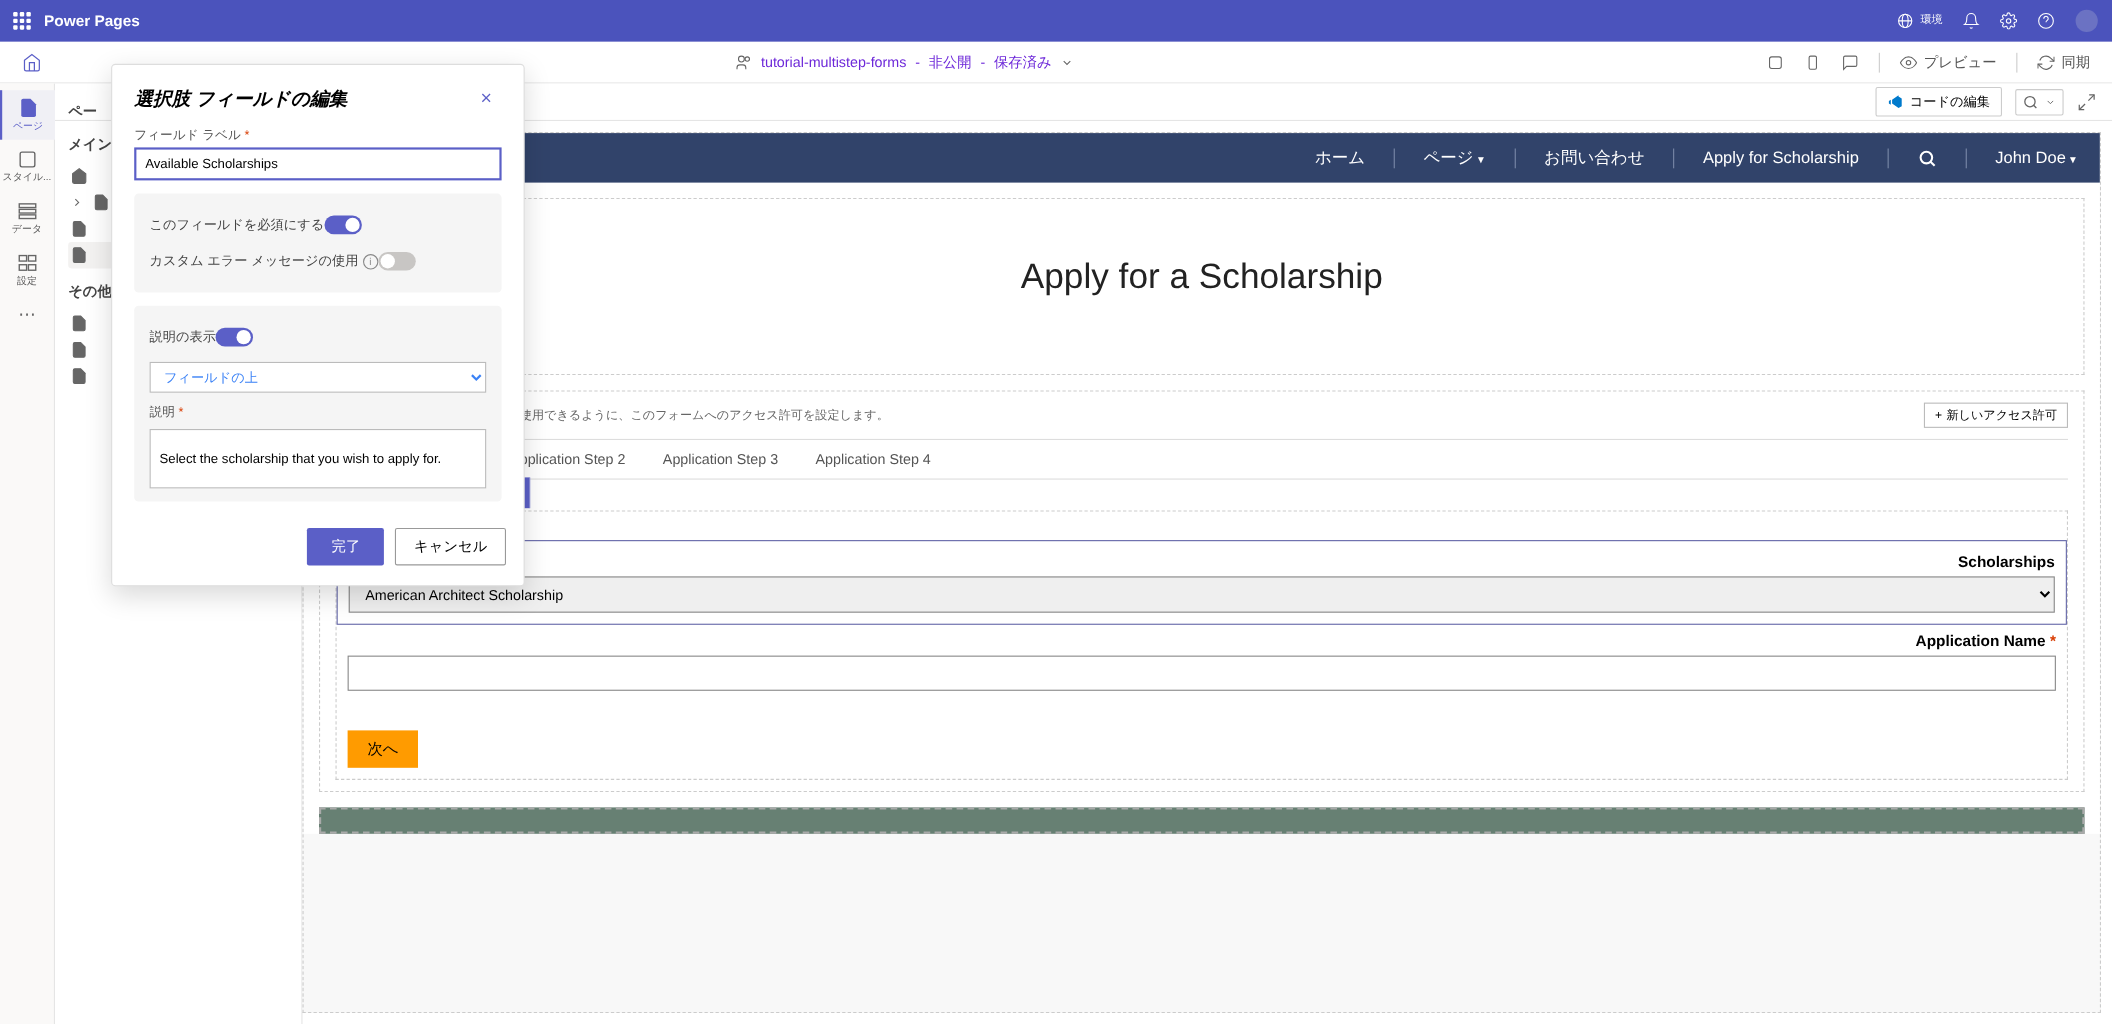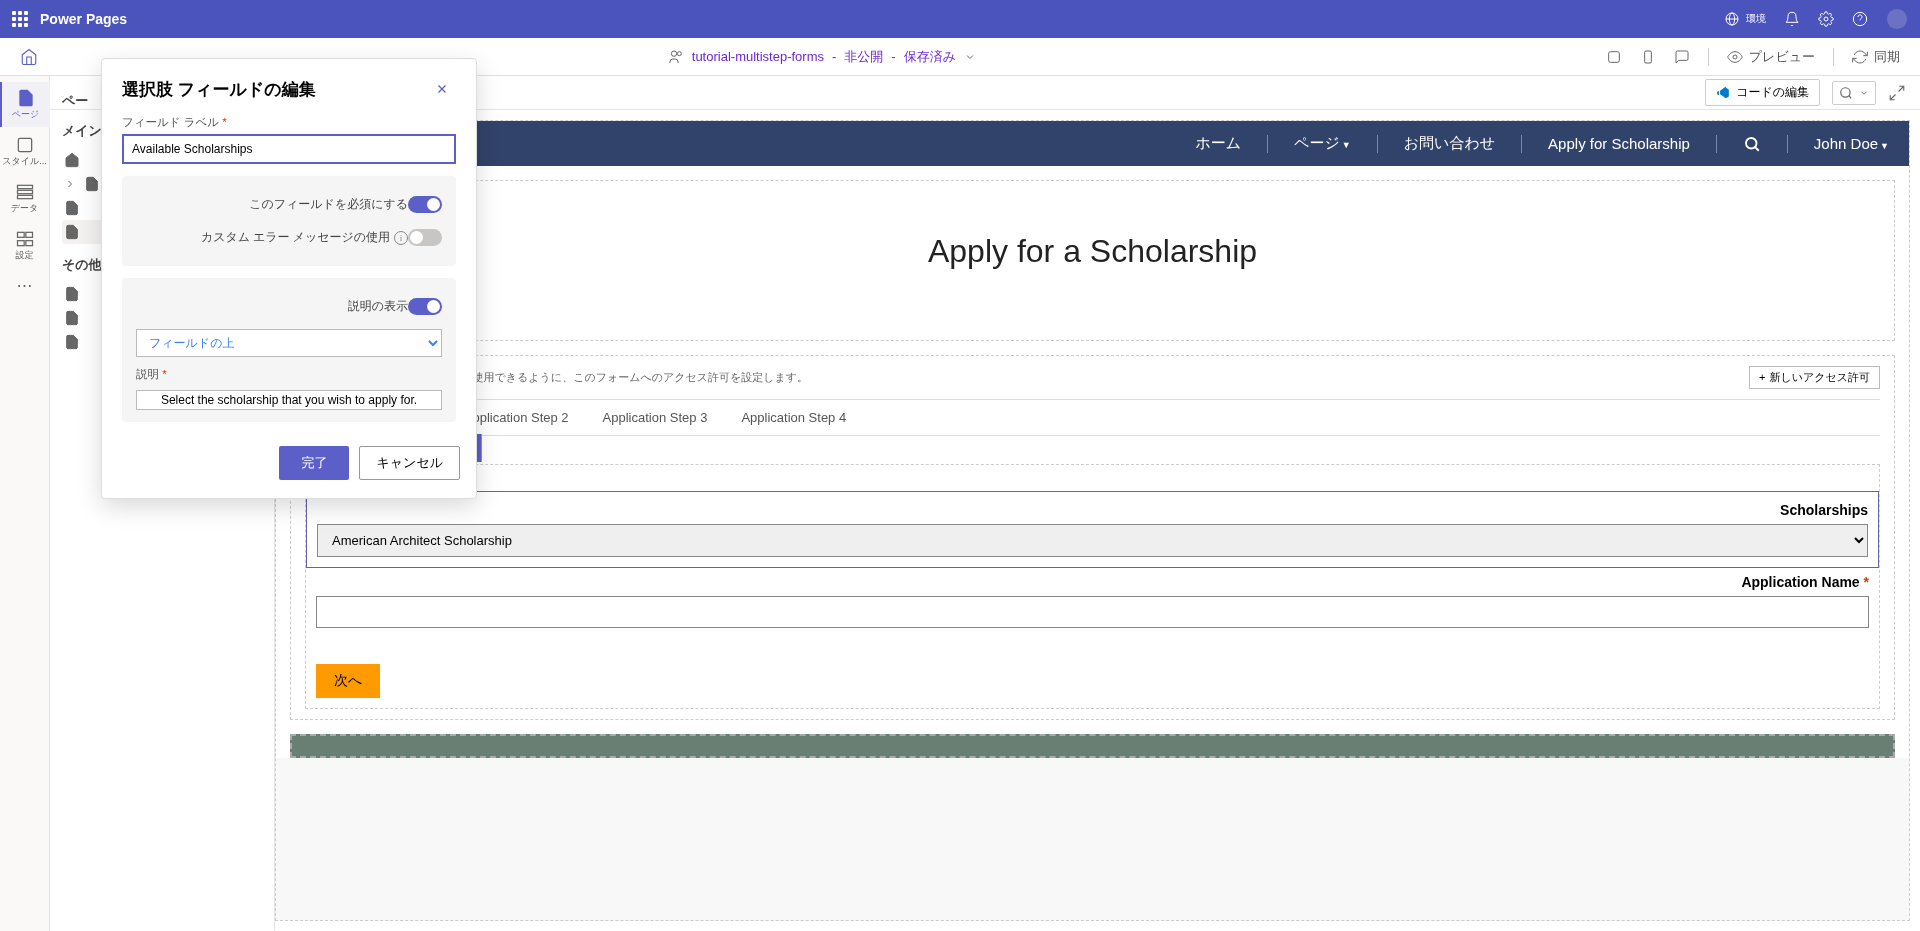--- a/index.html
+++ b/index.html
@@ -70,40 +70,40 @@
     .field-label { font-weight:600; font-size:14px; margin-bottom:6px; display:block;text-align:right; }
     .field-select { width:100%; padding:7px 10px; border:1px solid #888; font-size:13px; }
     .field-text { width:100%; padding:7px 10px; border:1px solid #888; font-size:13px; height:32px; }
     .selected-outline { border:1.5px solid #6264a7; padding:10px; margin:-10px -10px 6px -10px; }
     .req-star { color:#d83b01; }
     
     .btn-next { background:#ff9b00; color:#000; border:none; padding:8px 18px; font-size:14px; cursor:pointer; margin-top:20px; }
     
     
     .modal { position:absolute; left:101px; top:58px; width:376px; background:#fff; border:1px solid #ddd; box-shadow:0 8px 24px rgba(0,0,0,0.15); z-index:100; border-radius:4px; }
-    .modal-header { display:flex; justify-content:space-between; align-items:center; padding:16px 20px 8px; }
+    .modal-header { display:flex; justify-content:space-between; align-items:center; padding:16px 20px 8px;font-style:italic; }
     .modal-title { font-size:17px; font-weight:600; }
     .modal-close { width:28px; height:28px; display:flex; align-items:center; justify-content:center; color:#5b5fc7; cursor:pointer; border-radius:3px;}
     .modal-body { padding:4px 20px 14px; }
     .m-label { font-size:11.5px; color:#555; margin-bottom:4px; display:block; }
     .m-input { width:100%; padding:6px 8px; border:2px solid #5b5fc7; font-size:12px; outline:none; }
     
     .m-section { background:#f5f5f5; border-radius:4px; padding:12px 14px; margin-top:12px; }
-    .m-row { display:flex; justify-content:flex-end; align-items:center; padding:8px 0;font-family:Liberation Serif, serif; }
+    .m-row { display:flex; justify-content:flex-start; align-items:center; padding:8px 0; }
     .m-row-label { font-size:12px; color:#444; }
     .toggle { width:34px; height:17px; border-radius:10px; position:relative; cursor:pointer; }
     .toggle.on { background:#5b5fc7; }
     .toggle.off { background:#c8c6c4; }
     .toggle-knob { width:13px; height:13px; background:#fff; border-radius:50%; position:absolute; top:2px; }
     .toggle.on .toggle-knob { right:2px; }
     .toggle.off .toggle-knob { left:2px; }
     .info-i { display:inline-flex; width:14px; height:14px; border:1px solid #888; border-radius:50%; font-size:9px; align-items:center; justify-content:center; color:#888; margin-left:4px;}
     
     .m-select { width:100%; padding:5px 8px; border:1px solid #bbb; font-size:12px; color:#3b82f6; background:#fff; margin-top:6px; }
-    .m-text { width:100%; padding:2px 8px; border:1px solid #bbb; font-size:12px; margin-top:4px;text-align:center; }
+    .m-text { width:100%; padding:19px 8px; border:1px solid #bbb; font-size:12px; margin-top:4px; }
     
     .modal-footer { display:flex; justify-content:flex-end; gap:10px; padding:10px 16px 18px; }
     .btn-primary { background:#5b5fc7; color:#fff; border:none; padding:7px 22px; font-size:13px; cursor:pointer; border-radius:2px;}
     .btn-secondary { background:#fff; border:1px solid #999; padding:7px 16px; font-size:13px; cursor:pointer; border-radius:2px;}
     
     svg { display:block; }
   </style>
 </head>
 <body>
 

